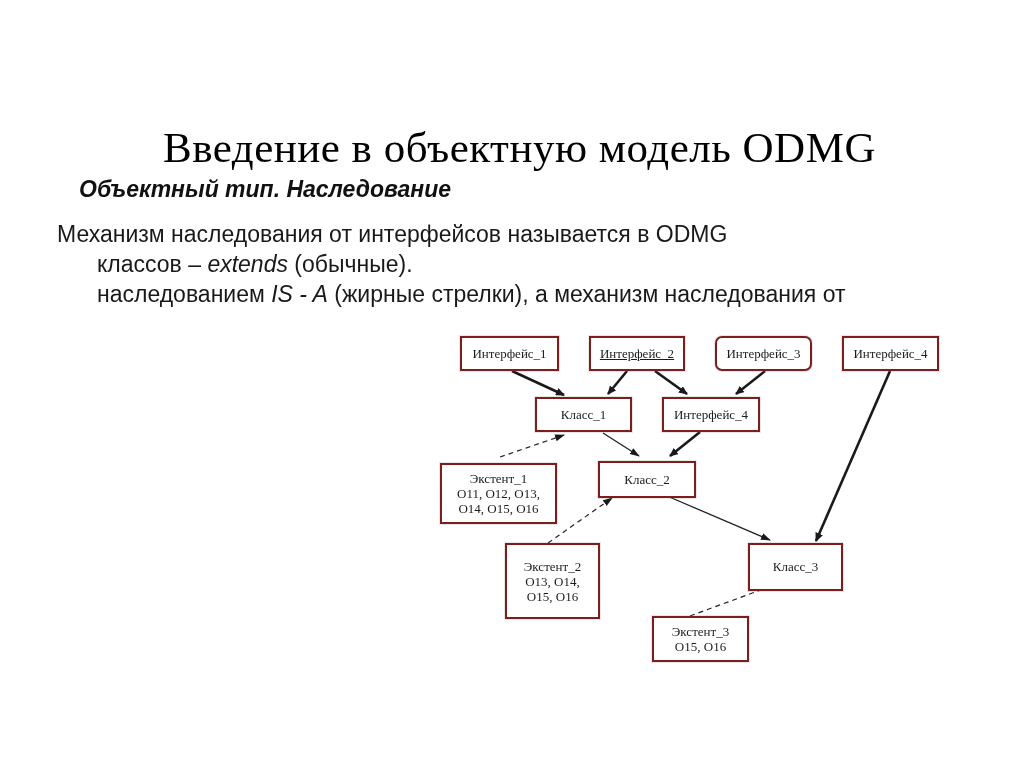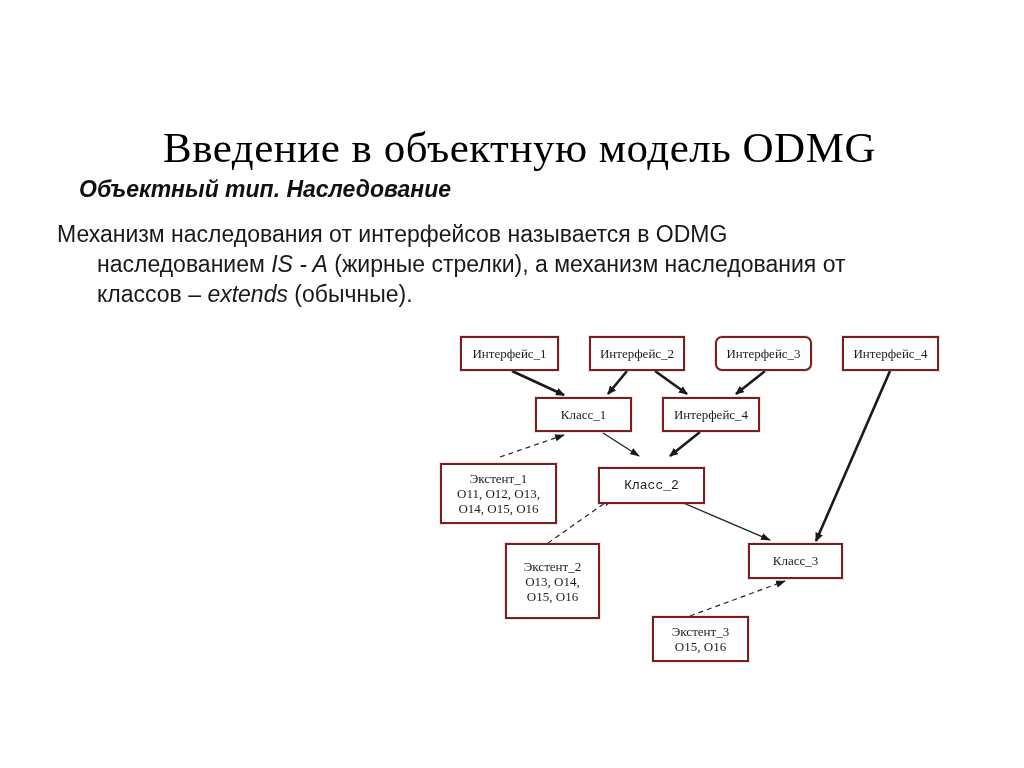--- a/index.html
+++ b/index.html
@@ -27,47 +27,47 @@
   .diagram{position:absolute;left:437px;top:333px;width:505px;height:335px;}
   .diagram svg{position:absolute;left:0;top:0;}
   .node{
     position:absolute;box-sizing:border-box;background:#fff;
     border:2px solid #7f1d1d;display:flex;align-items:center;justify-content:center;
     font-family:"Liberation Serif","DejaVu Serif",serif;font-size:13px;color:#1c1c1c;
     text-align:center;box-shadow:0 0 0 1px rgba(120,120,120,.18);
   }
   .node.ext{flex-direction:column;line-height:15px;}
   .n-i1 {left:23px; top:3px;  width:99px;height:35px;}
-  .n-i2 {left:152px;top:3px;  width:96px;height:35px;}
+  .n-i2 {left:152px;top:3px;  width:96px;height:35px;text-decoration:underline;}
   .n-i3 {left:278px;top:3px;  width:97px;height:35px;border-radius:7px;}
   .n-i4t{left:405px;top:3px;  width:97px;height:35px;}
   .n-k1 {left:98px; top:64px; width:97px;height:35px;}
   .n-i4m{left:225px;top:64px; width:98px;height:35px;}
   .n-e1 {left:3px;  top:130px;width:117px;height:61px;}
-  .n-k2 {left:161px;top:134px;width:107px;height:37px;font-family:Liberation Mono, monospace;}
+  .n-k2 {left:161px;top:128px;width:98px;height:37px;}
   .n-e2 {left:68px; top:210px;width:95px;height:76px;text-align:center;}
-  .n-k3 {left:311px;top:210px;width:95px;height:36px;}
+  .n-k3 {left:311px;top:210px;width:95px;height:48px;}
   .n-e3 {left:215px;top:283px;width:97px;height:46px;font-family:Liberation Serif, serif;}
   .isa {stroke:#1a1a1a;stroke-width:2.6;}
   .ext-ln{stroke:#222;stroke-width:1.3;}
   .dash{stroke:#222;stroke-width:1.2;stroke-dasharray:5 4;}
 </style>
 </head>
 <body>
 
 <div class="slide">
 
   <h1 class="title">Введение в объектную модель ODMG</h1>
 
   <div class="heading">Объектный тип. Наследование</div>
 
   <div class="para">
     <div class="pline"><span>Механизм наследования от интерфейсов называется в ODMG</span></div>
+    <div class="pline indent"><span>классов – </span><span class="it">extends</span><span> (обычные).</span></div>
     <div class="pline indent"><span>наследованием </span><span class="it">IS - A</span><span> (жирные стрелки), а механизм наследования от</span></div>
-    <div class="pline indent"><span>классов – </span><span class="it">extends</span><span> (обычные).</span></div>
   </div>
 
   <div class="diagram">
 
     <svg width="505" height="335" viewBox="0 0 505 335">
       <defs>
         <marker id="ah-bold" markerWidth="9" markerHeight="8" refX="8" refY="4" orient="auto" markerUnits="userSpaceOnUse">
           <path d="M0,0 L9,4 L0,8 z" fill="#1a1a1a"></path>
         </marker>
         <marker id="ah-thin" markerWidth="10" markerHeight="8" refX="9" refY="4" orient="auto" markerUnits="userSpaceOnUse">

